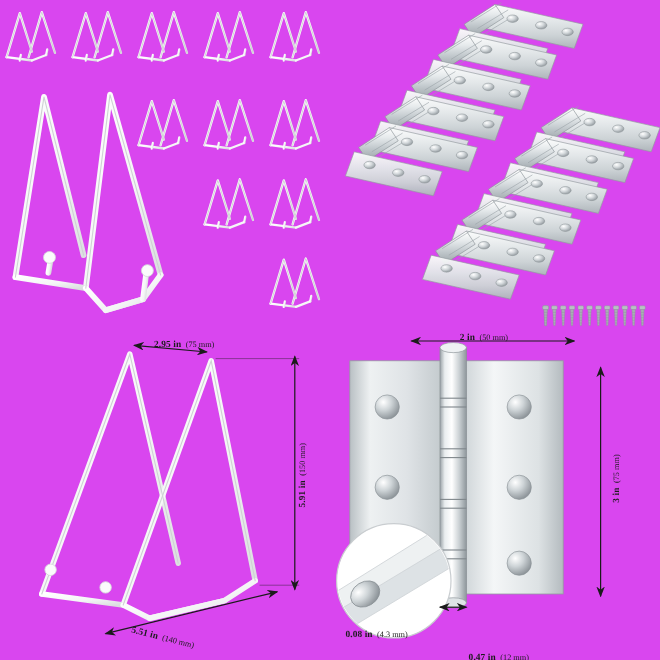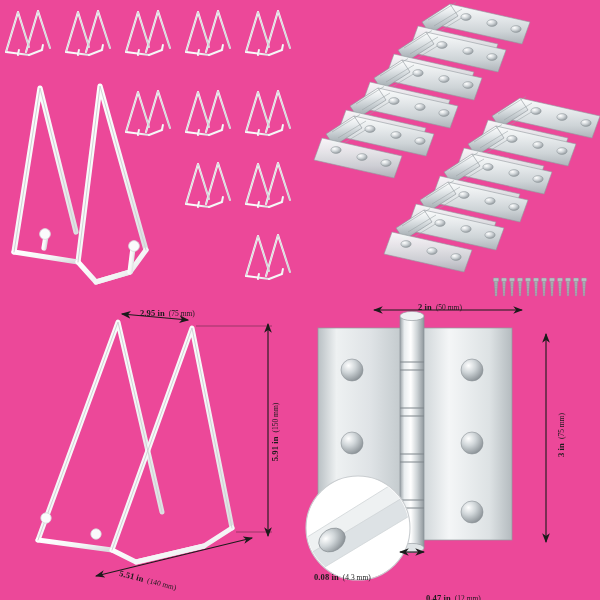--- a/index.html
+++ b/index.html
@@ -1,18 +1,18 @@
 <!DOCTYPE html>
 <html><head>
 <meta charset="utf-8">
 <style>
   html,body{margin:0;padding:0;}
   body{width:600px;height:600px;background:#ffffff;
        font-family:"Liberation Serif",serif;overflow:hidden;}
-  #stage{position:relative;width:600px;height:600px;background:#ec4899;}
+  #stage{position:relative;width:600px;height:600px;background:#d946ef;}
 
   .quad{position:absolute;}
   #q-stands-group{left:0;top:0;width:300px;height:300px;}
   #q-hinges-group{left:300px;top:0;width:300px;height:300px;}
   #q-stand-dim{left:0;top:300px;width:300px;height:300px;}
   #q-hinge-dim{left:300px;top:300px;width:300px;height:300px;}
 
   svg{display:block;overflow:visible;}
 
   .dimlabel{position:absolute;white-space:nowrap;color:#1b1b1b;

